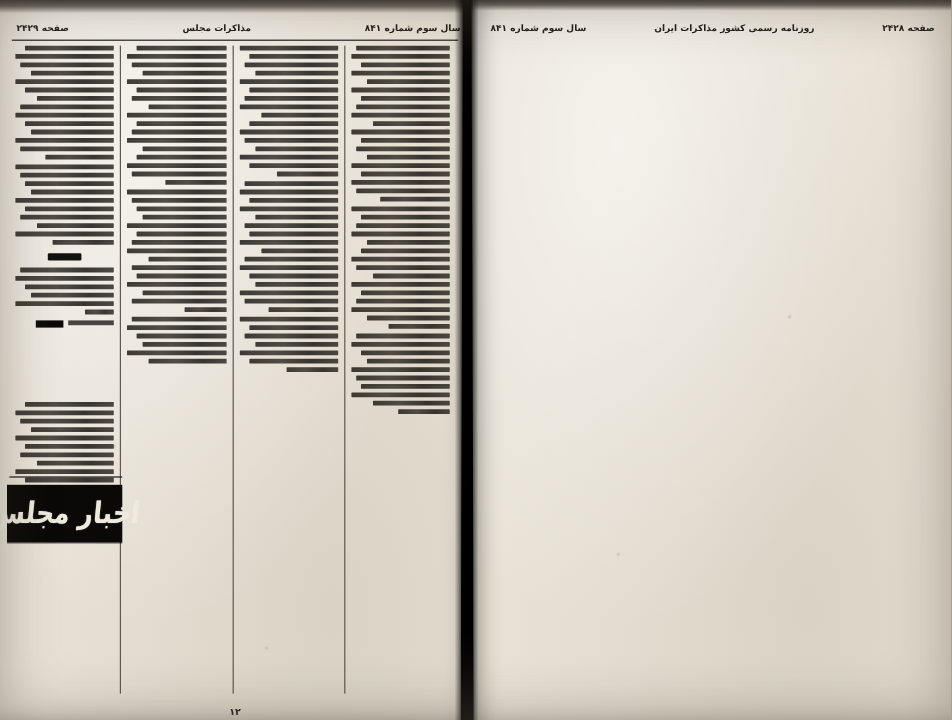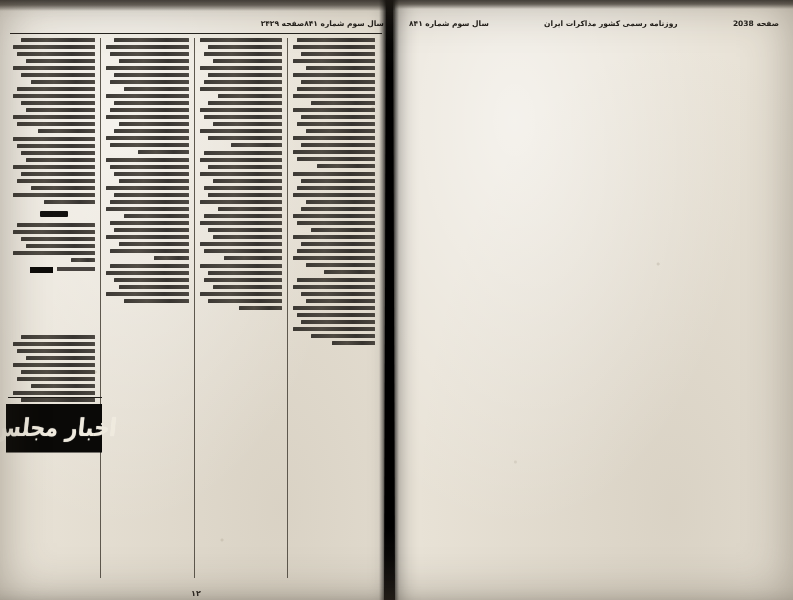--- a/index.html
+++ b/index.html
@@ -132,20 +132,21 @@
 </head>
 <body>
 
 <div id="page">
 
   <div class="leaf" id="leaf-left">
     <div class="scan-edge-top"></div>
 
     <div class="page-head">
       <div class="hd hd-outer" style="margin-right:14px">سال سوم شماره ۸۴۱</div>
+      <div class="hd hd-mid">مذاکرات مجلس</div>
       <div class="hd hd-outer" style="margin-left:14px">صفحه ۲۴۲۹</div>
     </div>
     <div class="rule" id="rule-left"></div>
 
     <div class="cols" id="cols-left">
         <div class="col">
           <div class="para">
             <div class="ln s95"></div>
             <div class="ln full"></div>
             <div class="ln s90"></div>
@@ -358,21 +359,21 @@
       <span class="mh-text">اخبار مجلس</span>
     </div>
 
     <div class="folio" id="folio-left">۱۲</div>
   </div>
 
   <div class="leaf" id="leaf-right">
     <div class="scan-edge-top"></div>
 
     <div class="page-head">
-      <div class="hd hd-outer" style="margin-right:14px">صفحه 2038</div>
+      <div class="hd hd-outer" style="margin-right:14px">صفحه ۲۴۲۸</div>
       <div class="hd hd-mid">روزنامه رسمی کشور مذاکرات ایران</div>
       <div class="hd hd-outer" style="margin-left:14px">سال سوم شماره ۸۴۱</div>
     </div>
 
   </div>
 
   <div id="gutter"></div>
   <div id="noise"></div>
   <div id="vignette"></div>
 </div>

